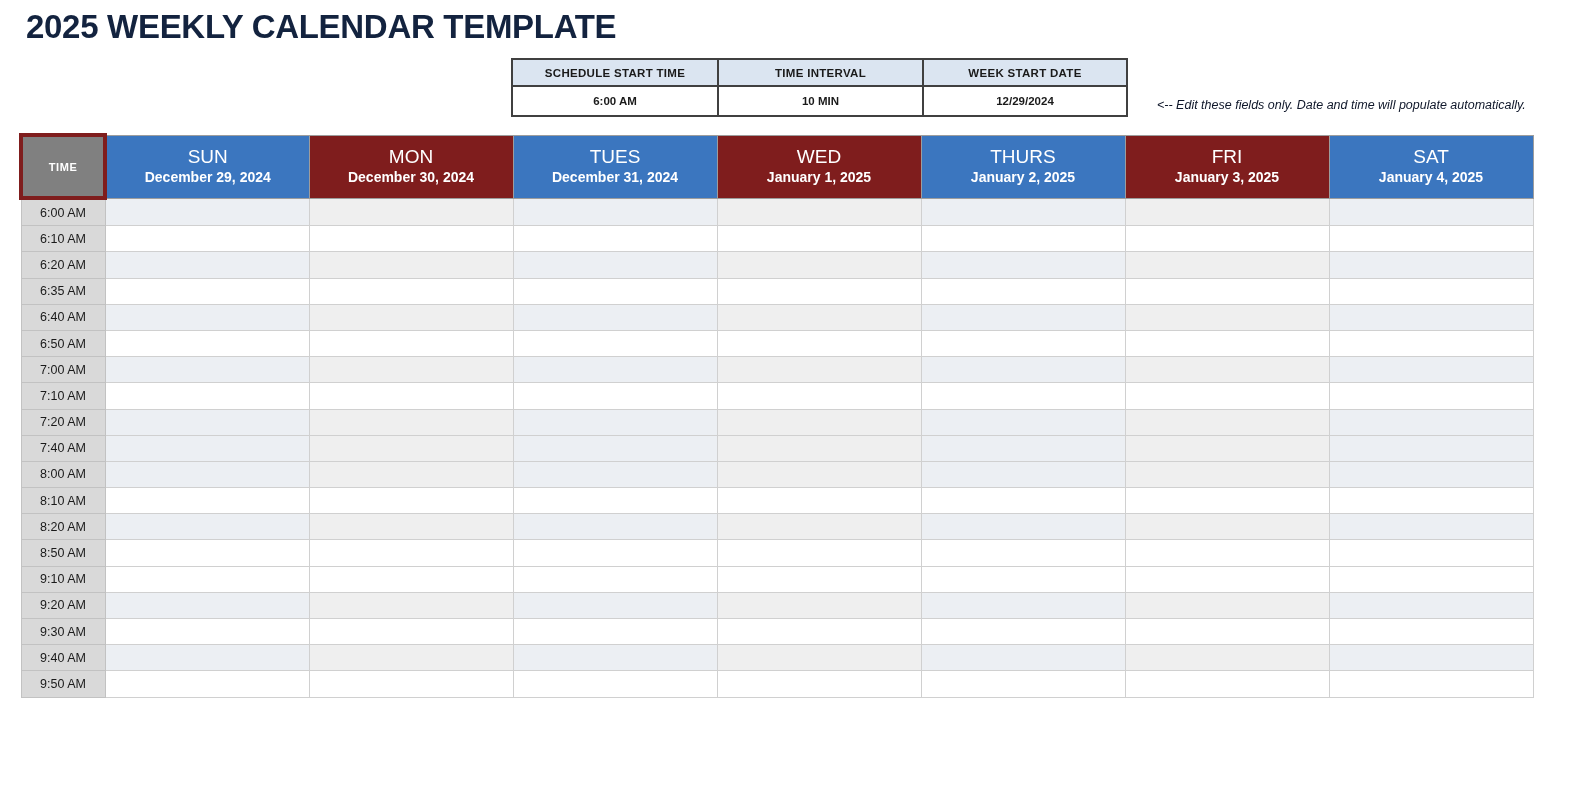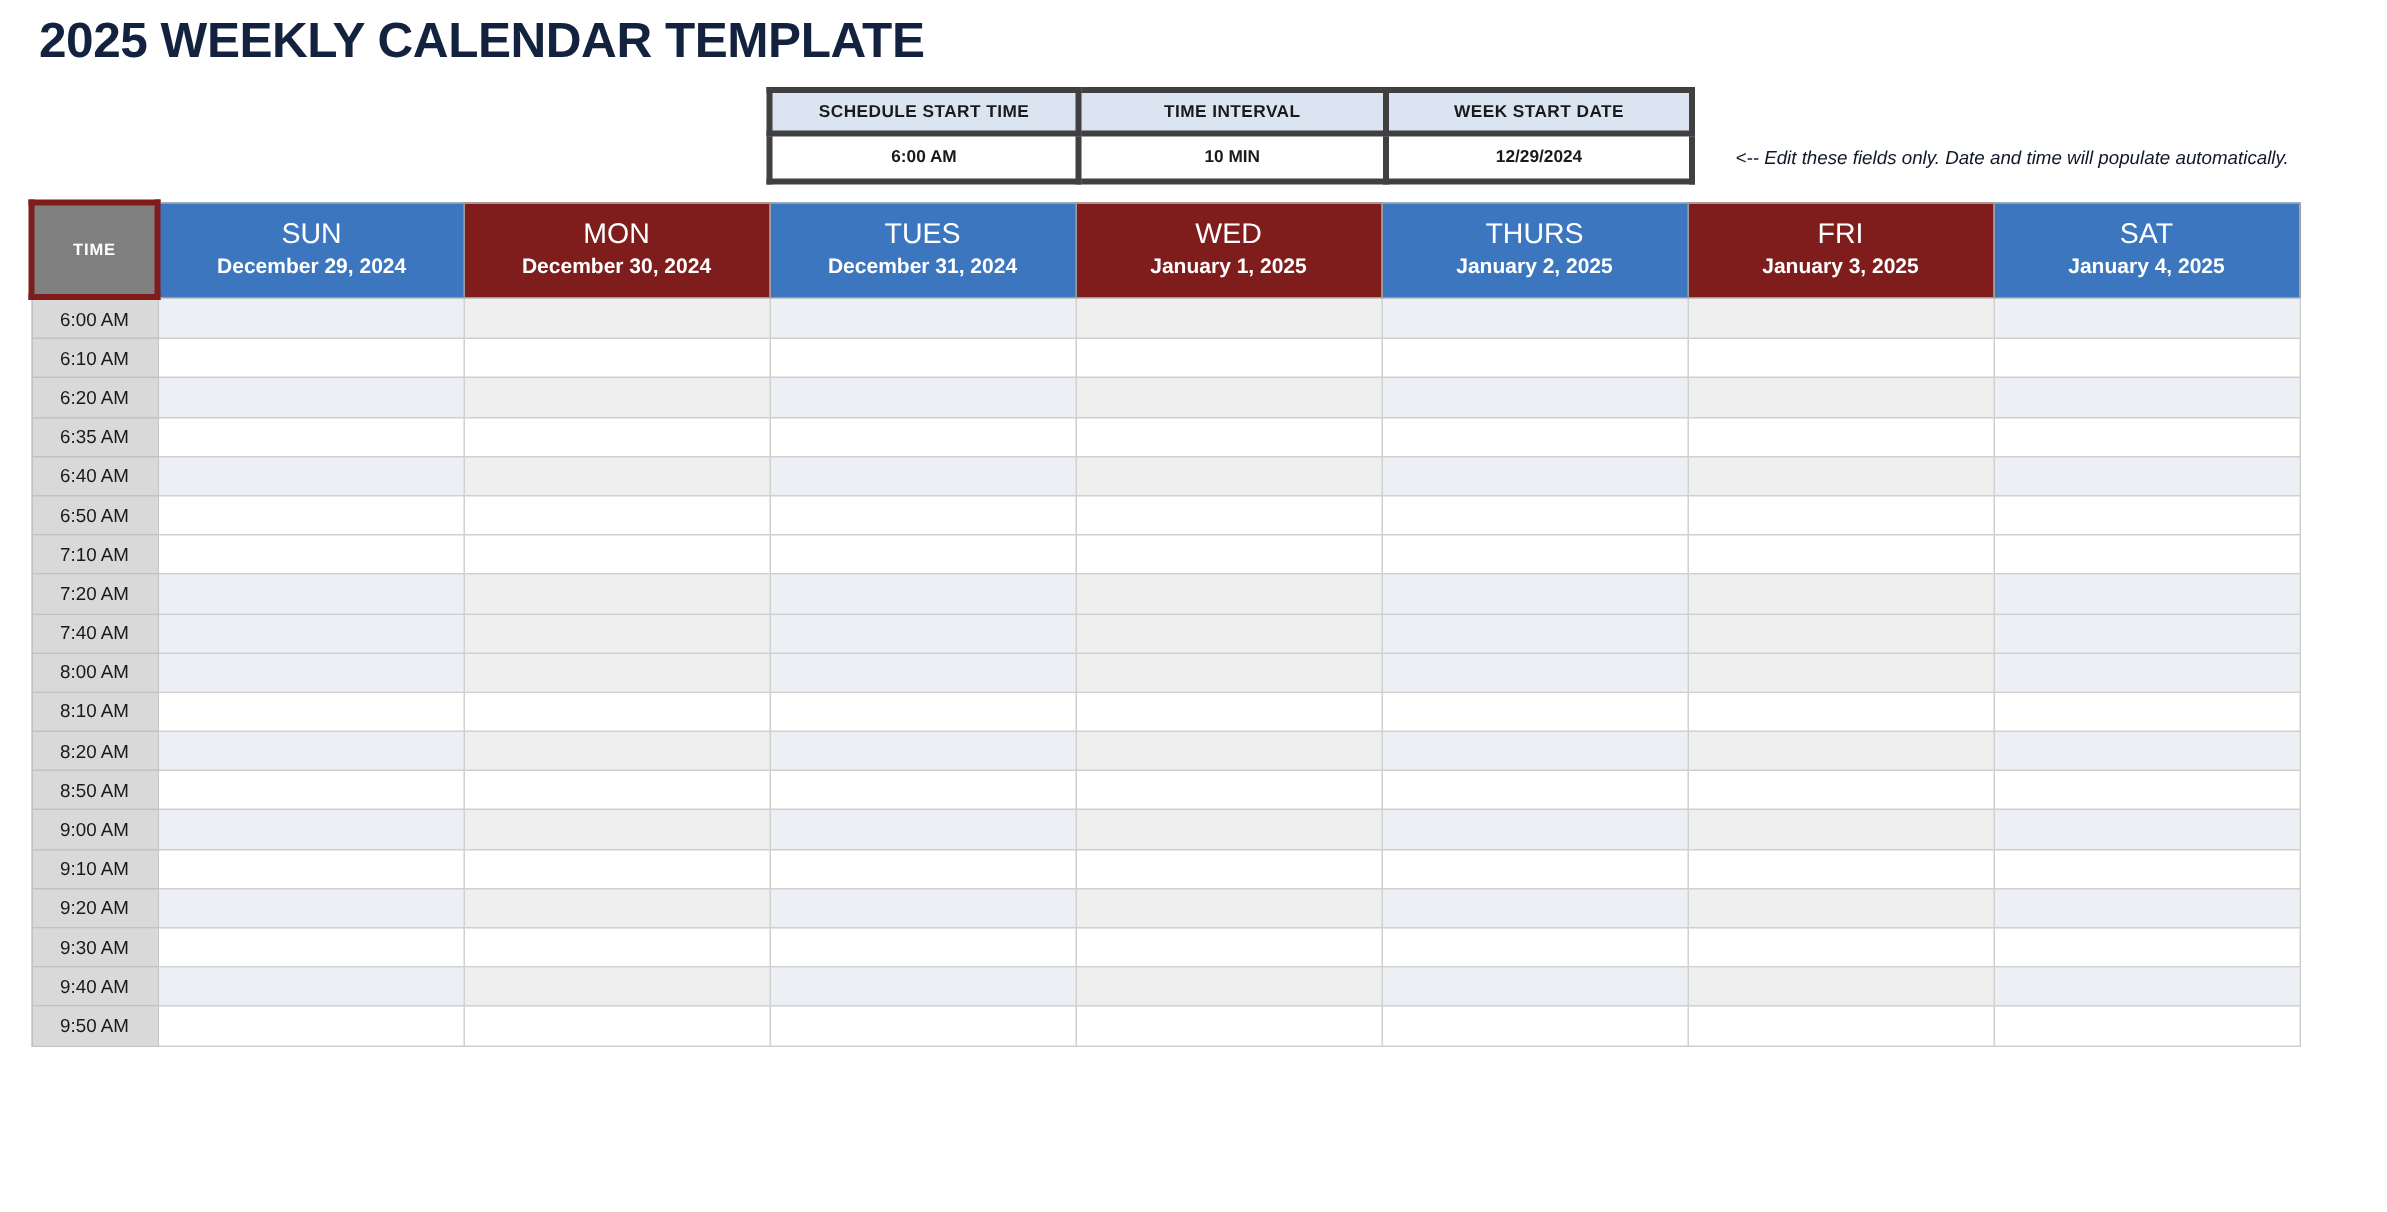--- a/index.html
+++ b/index.html
@@ -28,21 +28,21 @@
   }
 
   
   .settings {
     position: absolute;
     left: 511px;
     top: 58px;
     border-collapse: collapse;
   }
   .settings td {
-    border: 4px solid #404040;
+    border: 2px solid #404040;
     text-align: center;
     vertical-align: middle;
     font-size: 11.5px;
     font-weight: bold;
     color: #1a1a1a;
     padding: 0;
   }
   .settings td.hdr {
     background: #dbe5f1;
     height: 25px;
@@ -251,20 +251,30 @@
       <tr>
         <td class="time-cell">6:50 AM</td>
         <td class="slot"></td>
         <td class="slot graycol"></td>
         <td class="slot"></td>
         <td class="slot graycol"></td>
         <td class="slot"></td>
         <td class="slot graycol"></td>
         <td class="slot"></td>
       </tr>
+      <tr class="alt">
+        <td class="time-cell">7:00 AM</td>
+        <td class="slot"></td>
+        <td class="slot graycol"></td>
+        <td class="slot"></td>
+        <td class="slot graycol"></td>
+        <td class="slot"></td>
+        <td class="slot graycol"></td>
+        <td class="slot"></td>
+      </tr>
       <tr>
         <td class="time-cell">7:10 AM</td>
         <td class="slot"></td>
         <td class="slot graycol"></td>
         <td class="slot"></td>
         <td class="slot graycol"></td>
         <td class="slot"></td>
         <td class="slot graycol"></td>
         <td class="slot"></td>
       </tr>
@@ -313,30 +323,20 @@
         <td class="slot"></td>
         <td class="slot graycol"></td>
         <td class="slot"></td>
         <td class="slot graycol"></td>
         <td class="slot"></td>
         <td class="slot graycol"></td>
         <td class="slot"></td>
       </tr>
       <tr>
         <td class="time-cell">8:50 AM</td>
-        <td class="slot"></td>
-        <td class="slot graycol"></td>
-        <td class="slot"></td>
-        <td class="slot graycol"></td>
-        <td class="slot"></td>
-        <td class="slot graycol"></td>
-        <td class="slot"></td>
-      </tr>
-      <tr class="alt">
-        <td class="time-cell">9:00 AM</td>
         <td class="slot"></td>
         <td class="slot graycol"></td>
         <td class="slot"></td>
         <td class="slot graycol"></td>
         <td class="slot"></td>
         <td class="slot graycol"></td>
         <td class="slot"></td>
       </tr>
       <tr>
         <td class="time-cell">9:10 AM</td>

